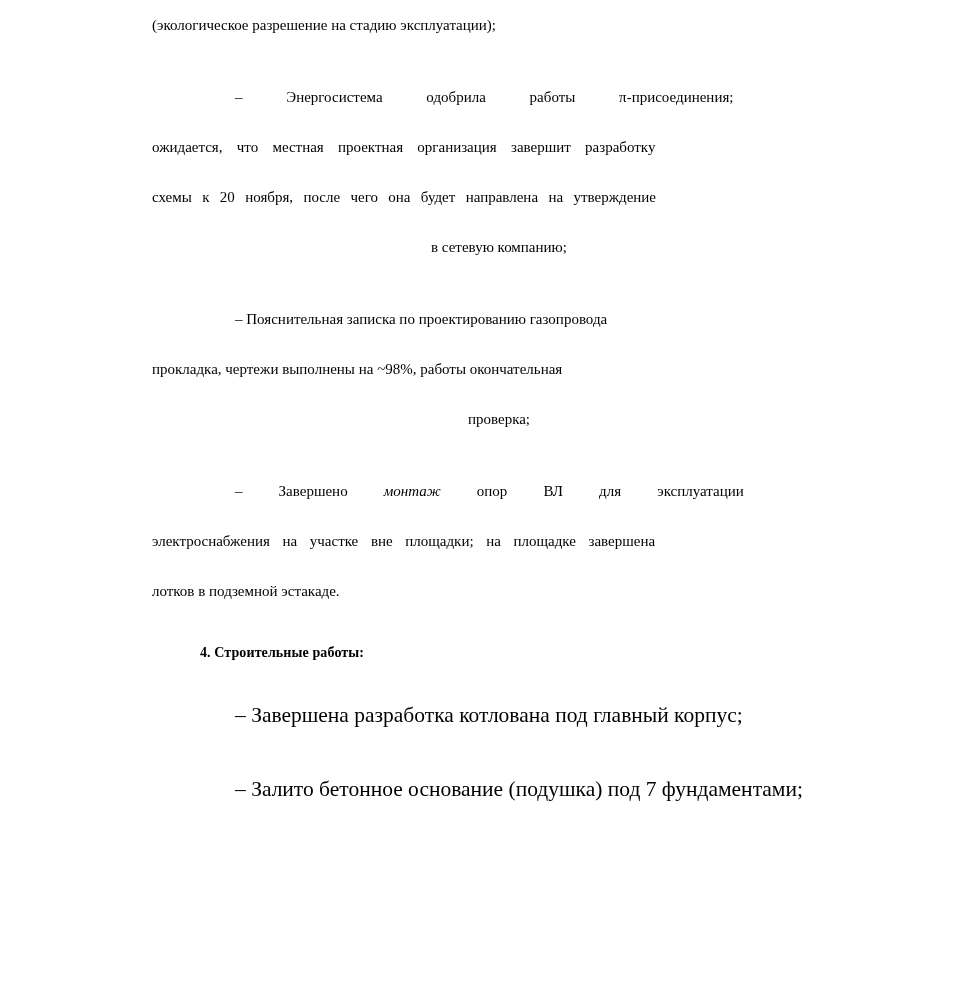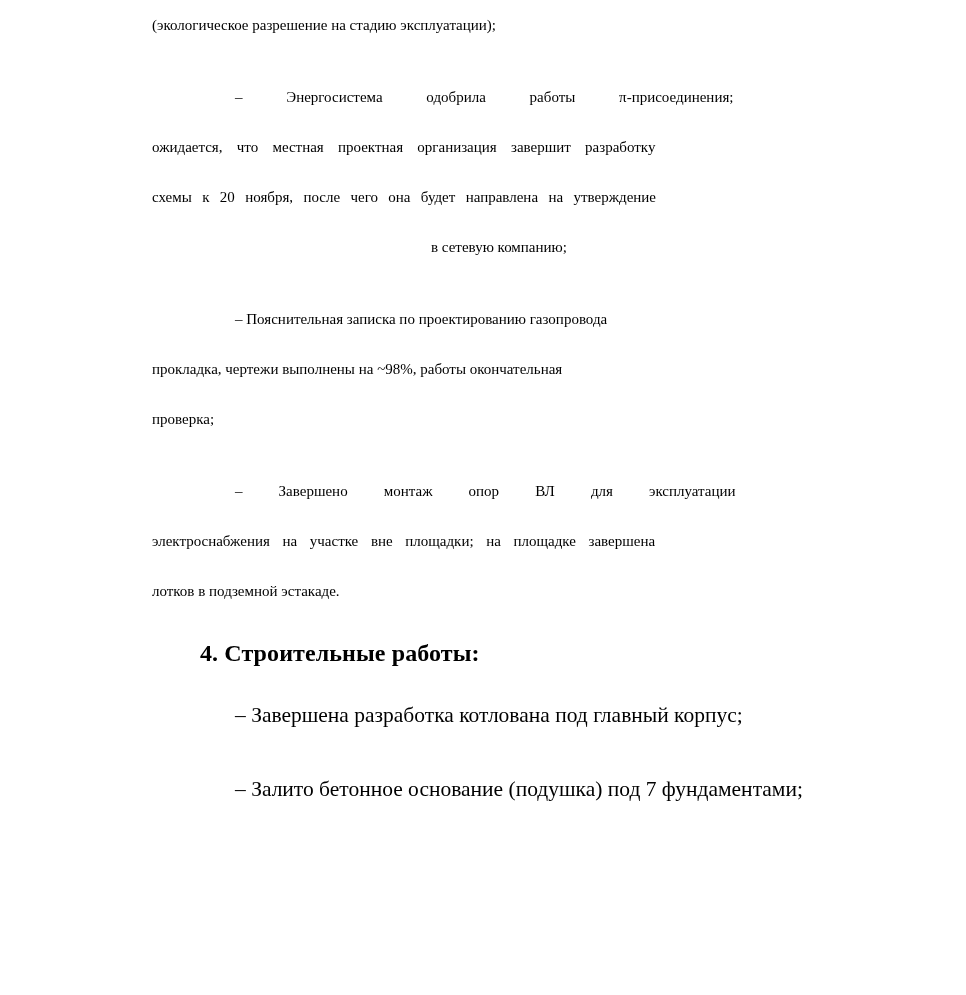--- a/index.html
+++ b/index.html
@@ -35,21 +35,21 @@
   }
   
   .para.cont {
     text-indent: 0;
   }
   .spacer-sm { height: 12px; }
   .spacer-md { height: 22px; }
 
   .heading {
     margin: 0;
-    font-size: 24px;
+    font-size: 14px;
     line-height: 50px;
     font-weight: bold;
     text-indent: 48px;
     text-align: left;
     letter-spacing: 0.1px;
   }
   
   .item {
     margin: 0;
     font-size: 21.5px;
@@ -95,30 +95,30 @@
     </p>
     <p class="para cont">
       <span style="display: inline;">прокладка,</span>
       <span>чертежи</span>
       <span>выполнены</span>
       <span>на</span>
       <span>~98%,</span>
       <span>работы</span>
       <span>окончательная</span>
     </p>
-    <p class="para cont" style="text-align:left;">
+    <p class="para cont" style="text-align:center;">
       <span>проверка;</span>
     </p>
 
     <div class="spacer-md"></div>
 
     <p class="para" style="text-align: left; white-space: nowrap;">
       <span style="display:inline-block;width:83px;"></span><span style="display: inline-block; margin-right: 32.3333px;">–</span>
       <span style="display: inline-block; margin-right: 32.3333px;">Завершено</span>
-      <span style="display: inline-block; margin-right: 32.3333px;">монтаж</span>
+      <span style="display: inline-block; margin-right: 32.3333px; font-style: italic;">монтаж</span>
       <span style="display: inline-block; margin-right: 32.3333px;">опор</span>
       <span style="display: inline-block; margin-right: 32.3333px;">ВЛ</span>
       <span style="display: inline-block; margin-right: 32.3333px;">для</span>
       <span style="display: inline-block;">эксплуатации</span>
     </p>
     <p class="para cont" style="word-spacing: 8.85714px;">
       <span style="display: inline;">электроснабжения на участке вне площадки; на площадке завершена</span>
     </p>
     <p class="para cont" style="text-align:left;">
       <span>лотков в подземной эстакаде.</span>

